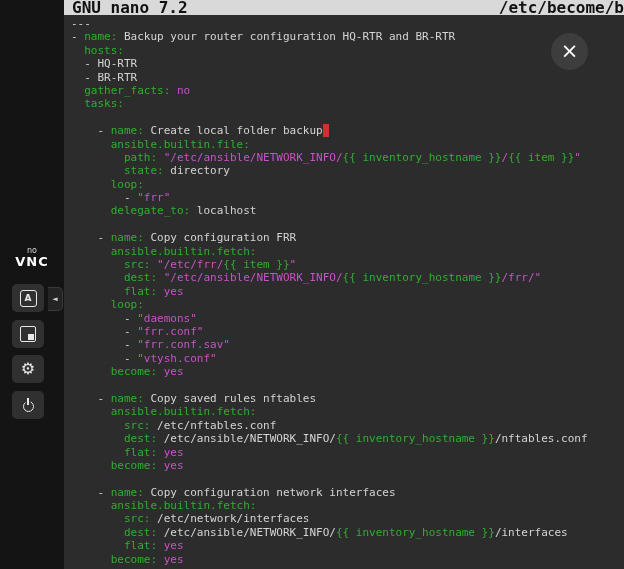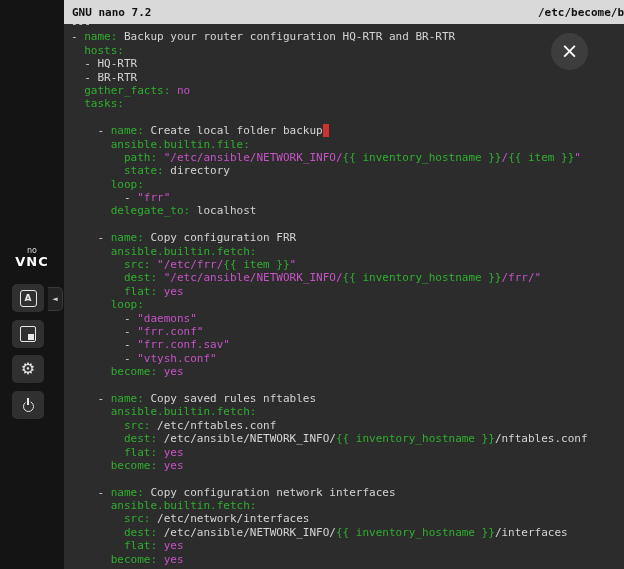--- a/index.html
+++ b/index.html
@@ -21,21 +21,21 @@
   .power-icon{position:relative;width:14px;height:14px;display:block;}
   .power-icon .ring{position:absolute;left:2px;top:3px;width:9px;height:9px;border:1.5px solid #e8e8e8;border-radius:50%;}
   .power-icon .bar{position:absolute;left:6px;top:0;width:2px;height:7px;background:#e8e8e8;box-shadow:0 0 0 1.5px #303030;}
   .handle{position:absolute;left:48px;top:287px;width:14px;height:22px;background:#242424;
         border:1px solid #3a3a3a;border-left:none;border-radius:0 5px 5px 0;color:#cfcfcf;
         font-size:7px;display:flex;align-items:center;justify-content:center;cursor:pointer;
         font-family:"DejaVu Sans",sans-serif;}
 
   
   .terminal{position:absolute;left:64px;top:0;width:560px;height:569px;background:#2c2c2c;}
-  .titlebar{height:24px;background:#d9d9d9;color:#111;font-size:11px;font-weight:bold;
+  .titlebar{height:15px;background:#d9d9d9;color:#111;font-size:16px;font-weight:bold;
         display:flex;justify-content:space-between;align-items:center;
         padding-left:8px;box-sizing:border-box;white-space:nowrap;overflow:hidden;}
   .tb-file{flex:0 0 auto;}
   .editor{position:absolute;left:0;top:15px;right:0;bottom:0;padding:2px 0 0 7px;
         font-size:11px;line-height:13.4px;white-space:pre;overflow:hidden;
         font-family:"DejaVu Sans Mono",monospace;}
   .ln{height:13.4px;}
   .c-w{color:#d4d4d4;}
   .c-g{color:#2fae2f;}
   .c-m{color:#c653c6;}

